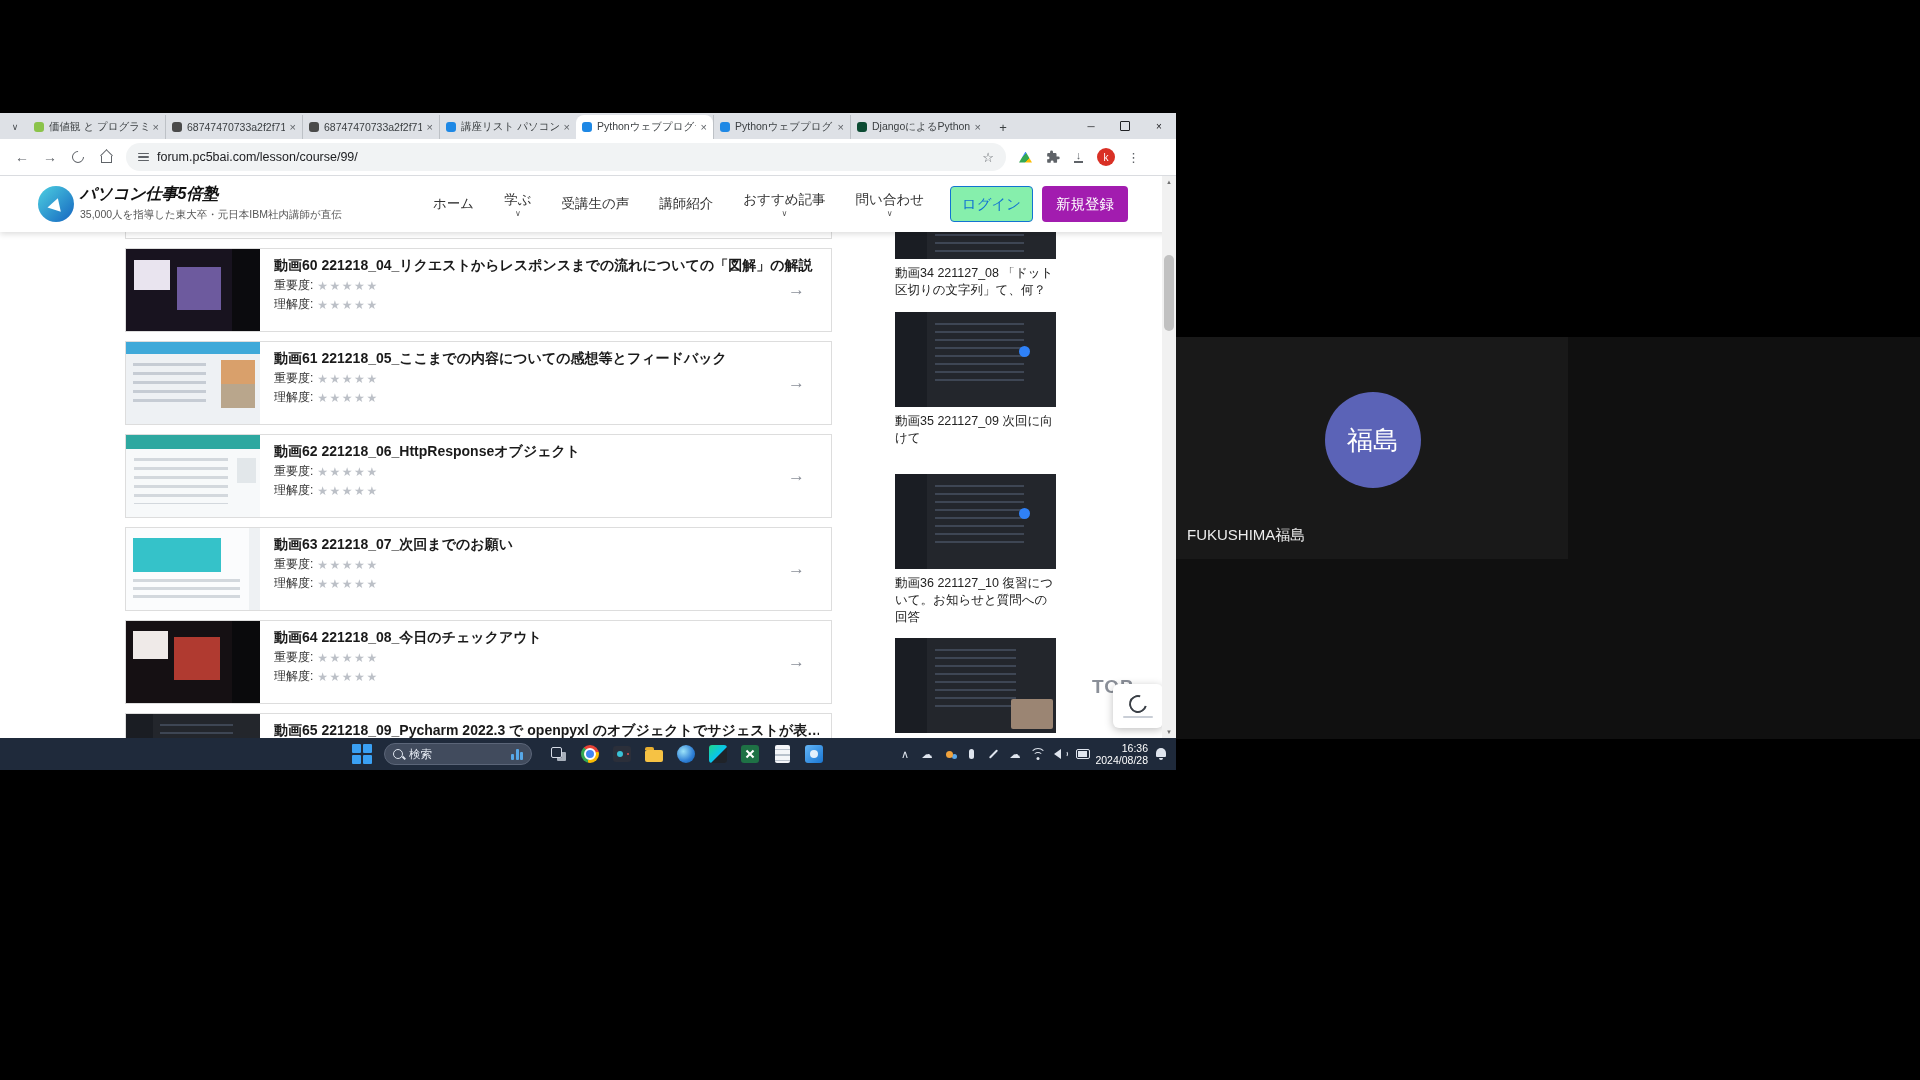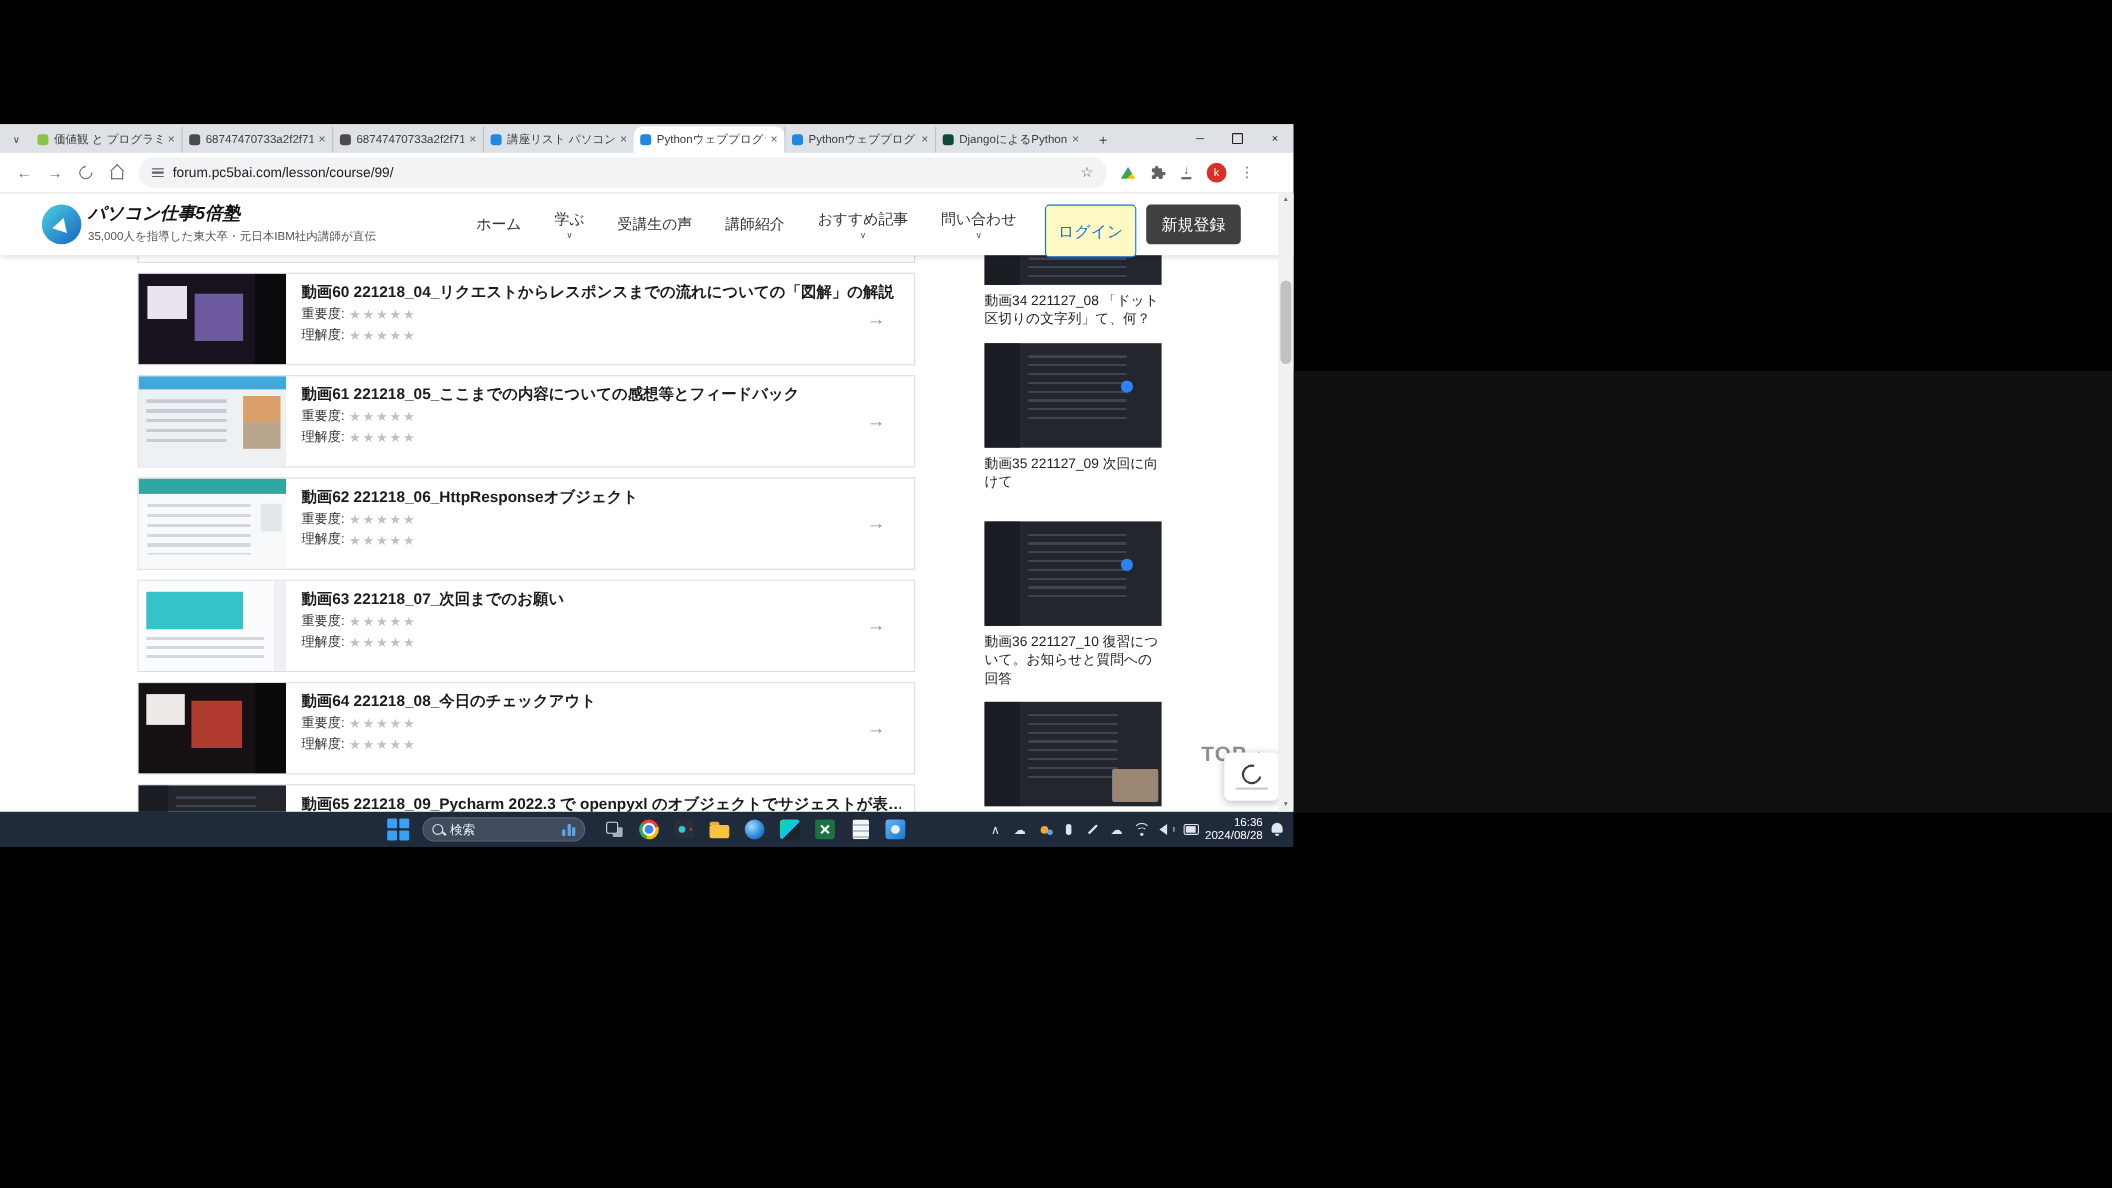--- a/index.html
+++ b/index.html
@@ -48,21 +48,21 @@
 
   
   .site-header{position:absolute;left:0;top:0;width:100%;height:56px;background:#fff;box-shadow:0 2px 6px rgba(0,0,0,.14);z-index:10;}
   .logo{position:absolute;left:38px;top:10px;width:36px;height:36px;border-radius:50%;background:linear-gradient(135deg,#4dd0e1,#1565c0);display:flex;align-items:center;justify-content:center;}
   .logo b{display:block;width:0;height:0;border-left:7px solid transparent;border-right:7px solid transparent;border-bottom:12px solid #fff;transform:rotate(18deg);}
   .brand-title{position:absolute;left:80px;top:8px;font-size:16px;font-weight:bold;color:#111;font-style:italic;}
   .brand-sub{position:absolute;left:80px;top:32px;font-size:10.5px;color:#555;}
   .site-nav{position:absolute;left:433px;top:0;height:56px;display:flex;align-items:center;gap:30px;}
   .nav-item{display:flex;flex-direction:column;align-items:center;font-size:13.5px;color:#333;cursor:pointer;}
   .nav-caret{font-size:8px;color:#555;margin-top:1px;line-height:8px;}
-  .btn-login{position:absolute;right:143px;top:10px;width:83px;height:48px;box-sizing:border-box;border:1.5px solid #1273d2;border-radius:4px;background:#fef9c3;color:#1273d2;font-size:14.5px;display:flex;align-items:center;justify-content:center;}
+  .btn-login{position:absolute;right:143px;top:10px;width:83px;height:36px;box-sizing:border-box;border:1.5px solid #1273d2;border-radius:4px;background:#86efac;color:#1273d2;font-size:14.5px;display:flex;align-items:center;justify-content:center;}
   .btn-signup{position:absolute;right:48px;top:10px;width:86px;height:36px;border-radius:4px;color:#fff;font-size:14.5px;display:flex;align-items:center;justify-content:center;background:#1273d2;}
 
   
   .main-col{position:absolute;left:125px;top:55px;width:707px;}
   .card-sliver{height:8px;border:1px solid #ddd;border-top:none;background:#fff;box-sizing:border-box;}
   .card{height:84px;margin-top:9px;border:1px solid #ddd;background:#fff;display:flex;position:relative;box-sizing:border-box;}
   .thumb{position:relative;flex:0 0 134px;overflow:hidden;}
   .thumb span{position:absolute;display:block;}
   .card-body{flex:1;padding:8px 12px 0 14px;overflow:hidden;}
   .card-title{font-size:14px;font-weight:bold;color:#1a1a1a;white-space:nowrap;overflow:hidden;}
@@ -295,21 +295,21 @@
         <div class="nav-item">
           <span>おすすめ記事</span>
           <span class="nav-caret">∨</span>
         </div>
         <div class="nav-item">
           <span>問い合わせ</span>
           <span class="nav-caret">∨</span>
         </div>
       </div>
       <div class="btn-login">ログイン</div>
-      <div class="btn-signup" style="background: #404040;">新規登録</div>
+      <div class="btn-signup" style="background: #a21caf;">新規登録</div>
     </div>
 
     <div class="main-col">
       <div class="card-sliver"></div>
 
       <div class="card">
         <div class="thumb v-dark-purple">
             <span class="t1"></span>
             <span class="t2"></span>
             <span class="t3"></span>
@@ -552,13 +552,17 @@
   </div>
   <div class="clock">
     <div>16:36</div>
     <div>2024/08/28</div>
   </div>
   <div class="bell"></div>
 </div>
 
 <div class="meet-panel">
   <div class="meet-strip"></div>
+  <div class="video-tile">
+    <div class="avatar" style="background: rgb(91, 99, 183);">福島</div>
+    <div class="participant-name">FUKUSHIMA福島</div>
+  </div>
 </div>
 
 </body></html>

